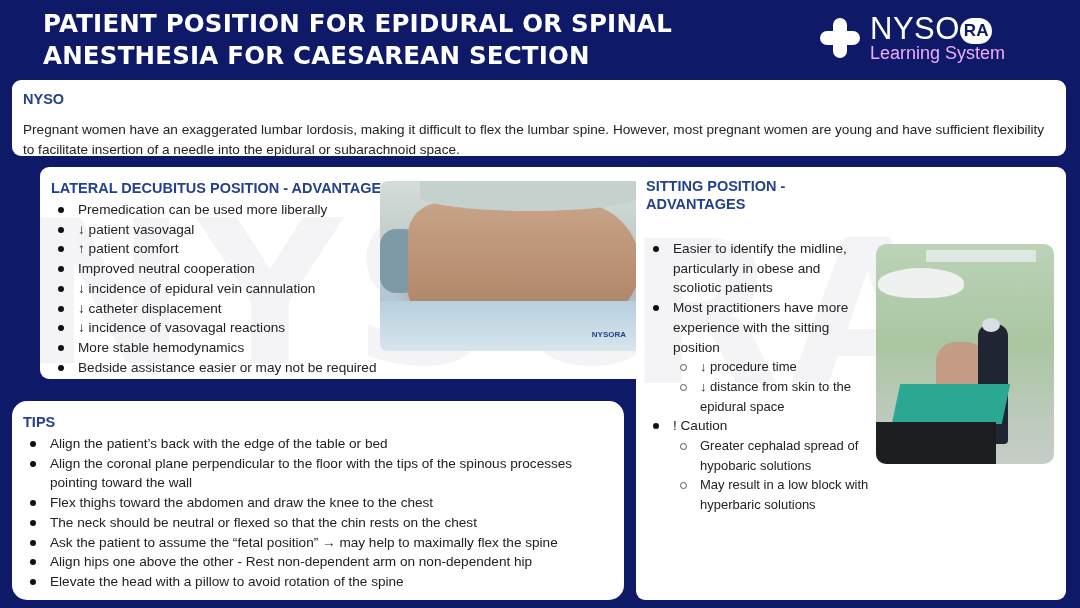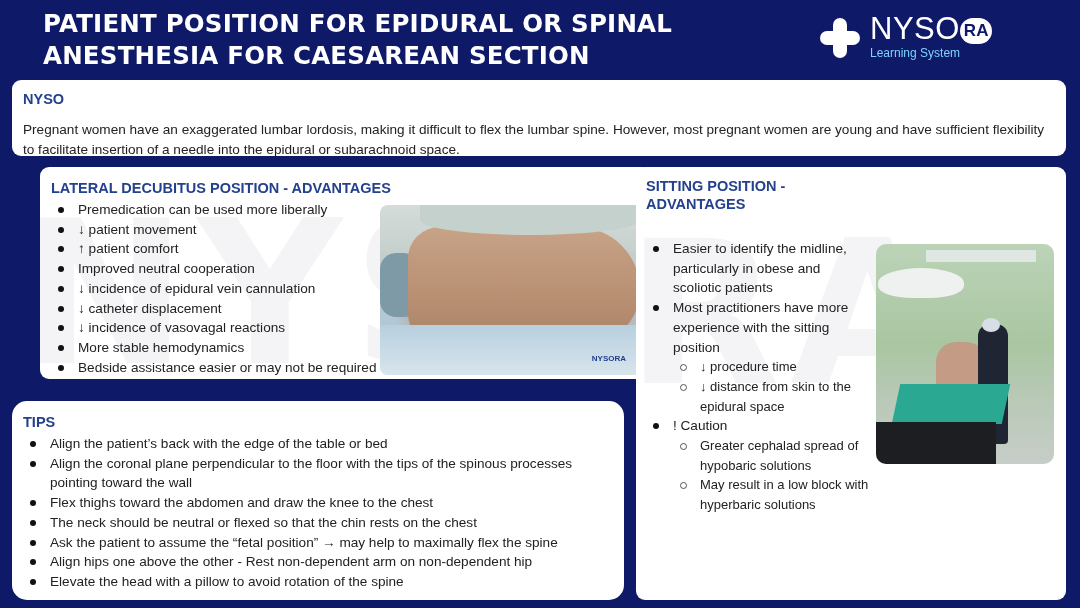--- a/index.html
+++ b/index.html
@@ -37,21 +37,21 @@
     font-size: 31px; font-weight: 400; letter-spacing: 0.5px; line-height: 34px;
     font-family: "Liberation Sans", sans-serif;
   }
   .logo-ra {
     display: inline-block; position: relative; top: -3px;
     font-size: 17px; font-weight: 700; color: #0e1968;
     background: #fff; border-radius: 14px; padding: 2px 4px; line-height: 22px;
     letter-spacing: 0;
   }
   .logo-sub {
-    position: absolute; left: 54px; top: 31px; color: #7dd3fc; font-size: 12px; line-height: 20px;
+    position: absolute; left: 54px; top: 31px; color: #f0abfc; font-size: 18px; line-height: 20px;
     font-family: "Liberation Sans", sans-serif;
   }
 
   .card {
     position: absolute; background: #ffffff; border-radius: 9px; overflow: hidden;
   }
   .card h2 {
     color: #24418d; font-size: 14.5px; font-weight: 700; line-height: 18px;
     font-family: "Liberation Sans", sans-serif;
   }
@@ -82,21 +82,21 @@
   .sitting h2 { width: 200px; line-height: 18px; }
   .sitting ul.bul { width: 225px; margin-top: 26px; }
   .caution { font-weight: 400; }
 
   .watermark {
     position: absolute; pointer-events: none; font-family: "DejaVu Sans", sans-serif;
     font-weight: 900; color: rgba(180,180,190,0.14); font-size: 200px; letter-spacing: 10px;
   }
 
   .photo-lateral {
-    position: absolute; left: 340px; top: 38px; width: 262px; height: 170px;
+    position: absolute; left: 340px; top: 14px; width: 262px; height: 170px;
     border-radius: 8px;
     background:
       radial-gradient(ellipse 130px 72px at 140px 96px, #c9a58a 0%, #b99479 65%, rgba(185,148,121,0) 100%),
       linear-gradient(180deg, #d5dcd9 0%, #c4cfcc 30%, #b2c7d6 70%, #cbd9e2 100%);
     overflow: hidden;
   }
   .photo-lateral .drape-top {
     position: absolute; left: 40px; top: 0; width: 220px; height: 30px;
     background: #c5d1cd; border-radius: 0 0 50% 50%;
   }
@@ -167,21 +167,21 @@
 <div class="card about">
   <h2>NYSO</h2>
   <p>Pregnant women have an exaggerated lumbar lordosis, making it difficult to flex the lumbar spine. However, most pregnant women are young and have sufficient flexibility to facilitate insertion of a needle into the epidural or subarachnoid space.</p>
 </div>
 
 <div class="card lateral">
   <div class="watermark" style="left:-20px; top:10px;">NYSO</div>
   <h2>LATERAL DECUBITUS POSITION - ADVANTAGES</h2>
   <ul class="bul">
     <li>Premedication can be used more liberally</li>
-    <li>↓ patient movement</li>
+    <li>↓ patient vasovagal</li>
     <li>↑ patient comfort</li>
     <li>Improved neutral cooperation</li>
     <li>↓ incidence of epidural vein cannulation</li>
     <li>↓ catheter displacement</li>
     <li>↓ incidence of vasovagal reactions</li>
     <li>More stable hemodynamics</li>
     <li>Bedside assistance easier or may not be required</li>
   </ul>
   <div class="photo-lateral">
     <div class="head"></div>

